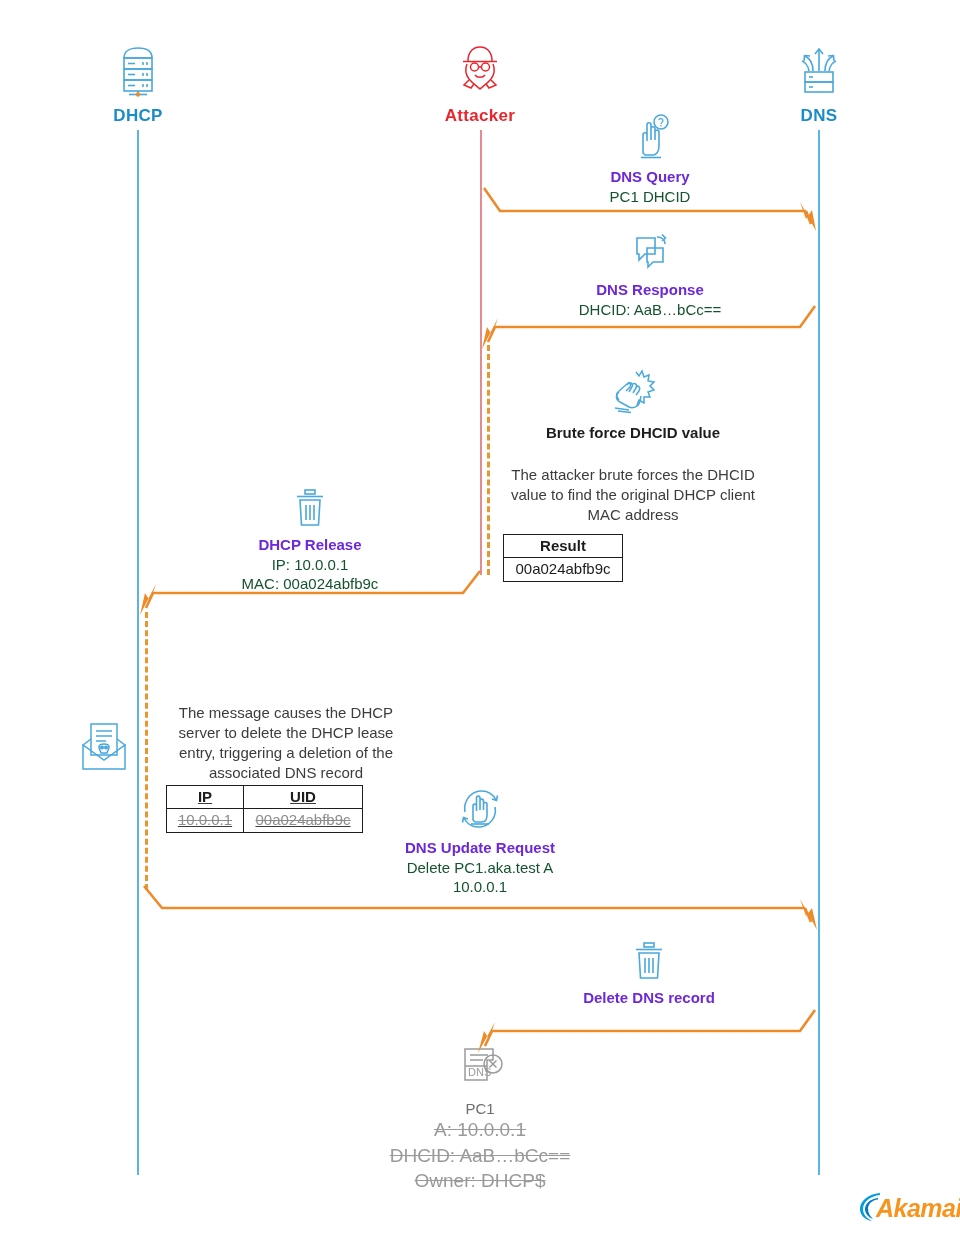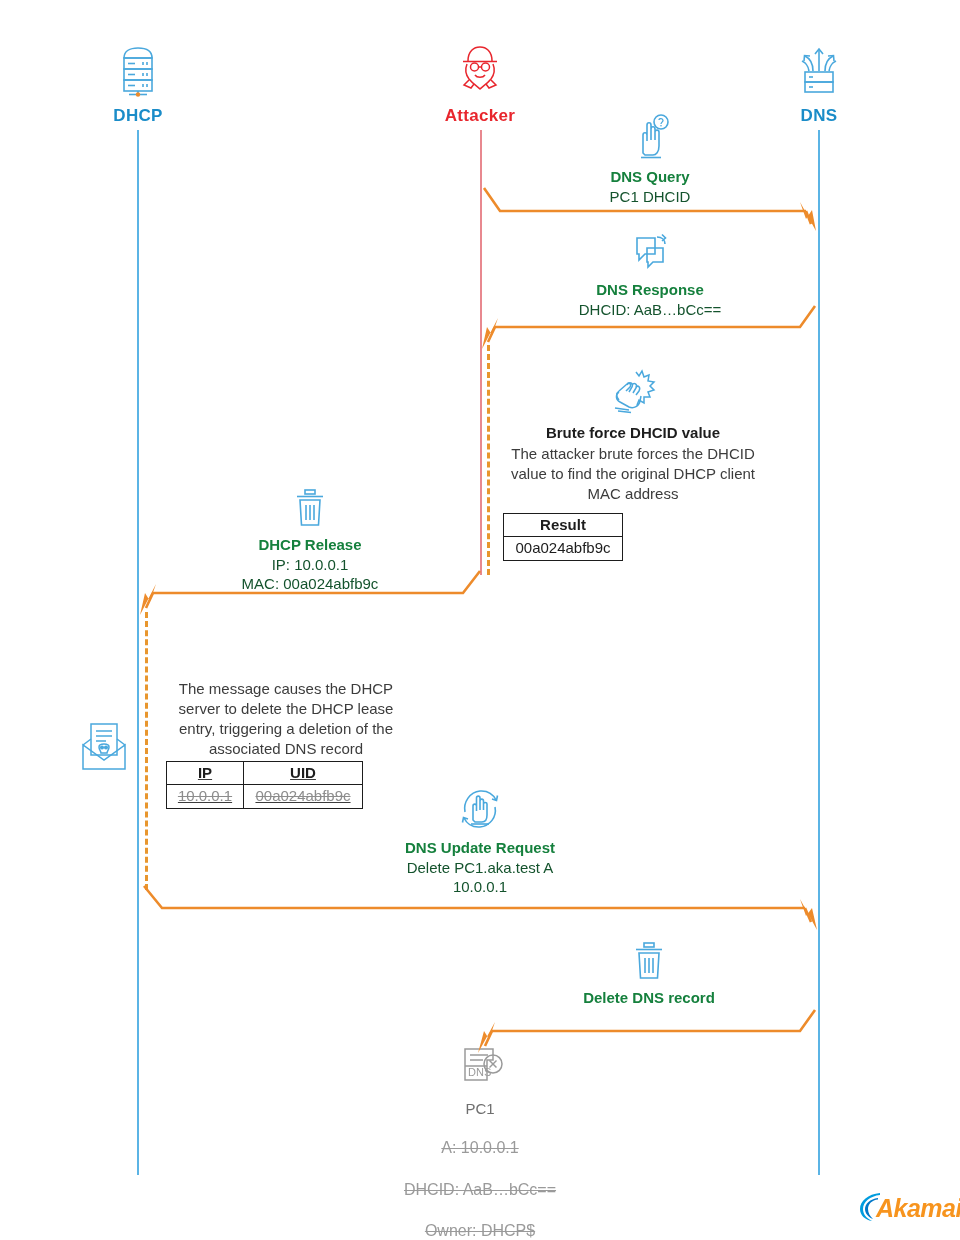--- a/index.html
+++ b/index.html
@@ -28,28 +28,28 @@
   .actor .icon{display:block;margin:0 auto;}
   .actor .name{
     margin-top:4px;font-size:17px;font-weight:bold;letter-spacing:.3px;
   }
   .name-blue{color:#1a8cc8;}
   .name-red{color:#e8262d;}
 
   
   .msg{position:absolute;text-align:center;}
   .msg .micon{display:block;margin:0 auto 3px auto;}
-  .msg .title{font-size:15px;font-weight:bold;color:#15803d;line-height:1.25;}
+  .msg .title{font-size:15px;font-weight:bold;color:#6d28d9;line-height:1.25;}
   .msg .sub{font-size:15px;color:#14532d;line-height:1.3;white-space:pre-line;}
 
   
   .note{position:absolute;text-align:center;}
   .note .nicon{display:block;margin:0 0 6px 0;}
   .note .ntitle{font-size:15px;font-weight:bold;color:#1d1d1d;margin-bottom:3px;}
-  .note .nbody{font-size:15px;color:#3c3c3c;line-height:1.33;}
+  .note .nbody{font-size:15px;color:#3c3c3c;line-height:1.33;margin-top:24px;}
 
   
   table.box{border-collapse:collapse;background:#fff;}
   table.box td{
     border:1.5px solid #1d1d1d;
     font-size:15px;
     padding:1px 4px 2px 4px;
     color:#1d1d1d;
     line-height:1.3;
     white-space:nowrap;
@@ -59,24 +59,23 @@
     color:#8d8d8d;
     text-decoration:line-through;
     text-decoration-color:#8d8d8d;
   }
 
   
   .deleted-rec{position:absolute;text-align:center;color:#8a8a8a;}
   .deleted-rec .dicon{display:block;margin:0 auto 2px auto;}
   .deleted-rec .dname{font-size:15px;color:#6f6f6f;}
   .deleted-rec .dline{
-    font-size:16px;color:#9a9a9a;
+    font-size:19px;color:#9a9a9a;
     text-decoration:line-through;text-decoration-color:#9a9a9a;
     line-height:1.35;
-    margin-top:20px;
   }
 
   
   #arrows{position:absolute;left:0;top:0;width:960px;height:1240px;pointer-events:none;}
 
   
   .logo{position:absolute;}
   .logo .lt{
     font-size:25px;font-weight:bold;font-style:italic;color:#f7941e;
     letter-spacing:-.5px;

